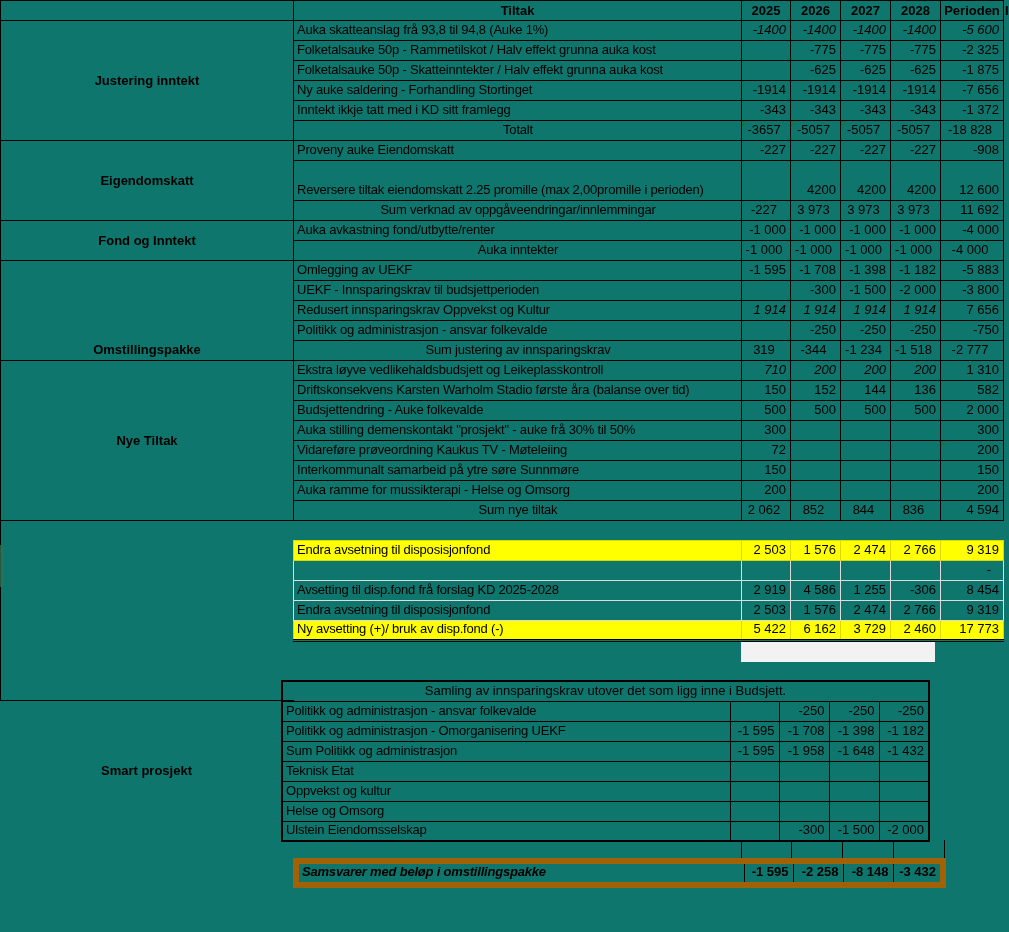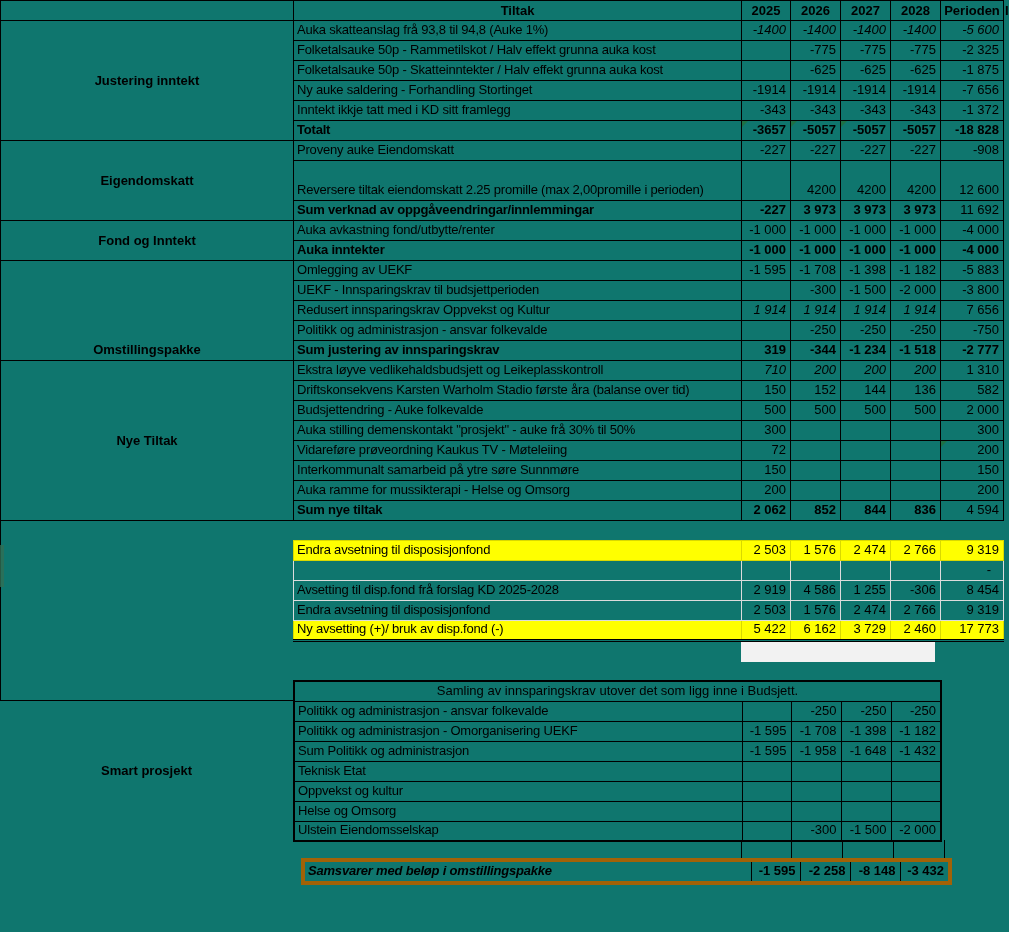--- a/index.html
+++ b/index.html
@@ -10,45 +10,45 @@
   tr{height:20px;}
 
   
   .main{position:absolute;left:0;top:0;width:1003px;}
   .main td{border:1px solid #000;}
   .main thead td{text-align:center;font-weight:bold;vertical-align:middle;}
   .sec{text-align:center;vertical-align:middle;font-weight:bold;}
   .sec.vb{vertical-align:bottom;padding-bottom:2px;}
   .desc{text-align:left;padding:0 2px 2px 3px;letter-spacing:-0.2px;margin-top:9px;}
   .num{text-align:right;padding:0 4px 2px 0;}
-  .b{font-weight:bold;} .i{font-style:italic;}
+  .b{font-weight:normal;text-align:center;} .i{font-style:italic;}
   .wrap{white-space:normal;}
   .tri::before{content:"";position:absolute;left:0;top:0;width:0;height:0;
                border-top:6px solid #1e7145;border-right:6px solid transparent;}
 
   
   .dispo{position:absolute;left:293px;top:540px;width:710px;}
   .dispo td{border:1px solid #dcdcdc;}
   .dispo tr.yellow td{background:#ffff00;border:1px solid #d9d900;}
   .dispo tr.yellow-final td{background:#ffff00;border-left:1px solid #d9d900;border-right:1px solid #d9d900;
                             border-top:1px solid #000;border-bottom:3px double #000;}
   .dash{padding-right:12px;}
 
   
-  .smart{position:absolute;left:293px;top:680px;width:647px;border:2px solid #000;}
+  .smart{position:absolute;left:281px;top:680px;width:647px;border:2px solid #000;}
   .smart td{border:1px solid #000;}
   .smart .title-cell{text-align:center;vertical-align:middle;}
 
   
   .connector{position:absolute;left:741px;top:840px;height:18px;display:flex;}
   .connector .cc{border-left:1px solid #000;}
   .connector .cc:last-child{border-right:1px solid #000;}
 
   
-  .foot{position:absolute;left:301px;top:858px;width:647px;border:4px solid #a16207;}
+  .foot{position:absolute;left:293px;top:858px;width:647px;border:6px solid #a16207;}
   .foot td{border:1px solid #000;}
   .foot tr{height:23px;}
   .foot .desc{font-weight:bold;font-style:italic;}
   .foot .num{font-weight:bold;}
 
   
   .left-tail{position:absolute;left:0;top:520px;width:293px;height:180px;
              border-left:1px solid #000;border-bottom:1px solid #000;}
   .smart-label{position:absolute;left:0;top:700px;width:293px;height:140px;
                display:flex;align-items:center;justify-content:center;font-weight:bold;}

